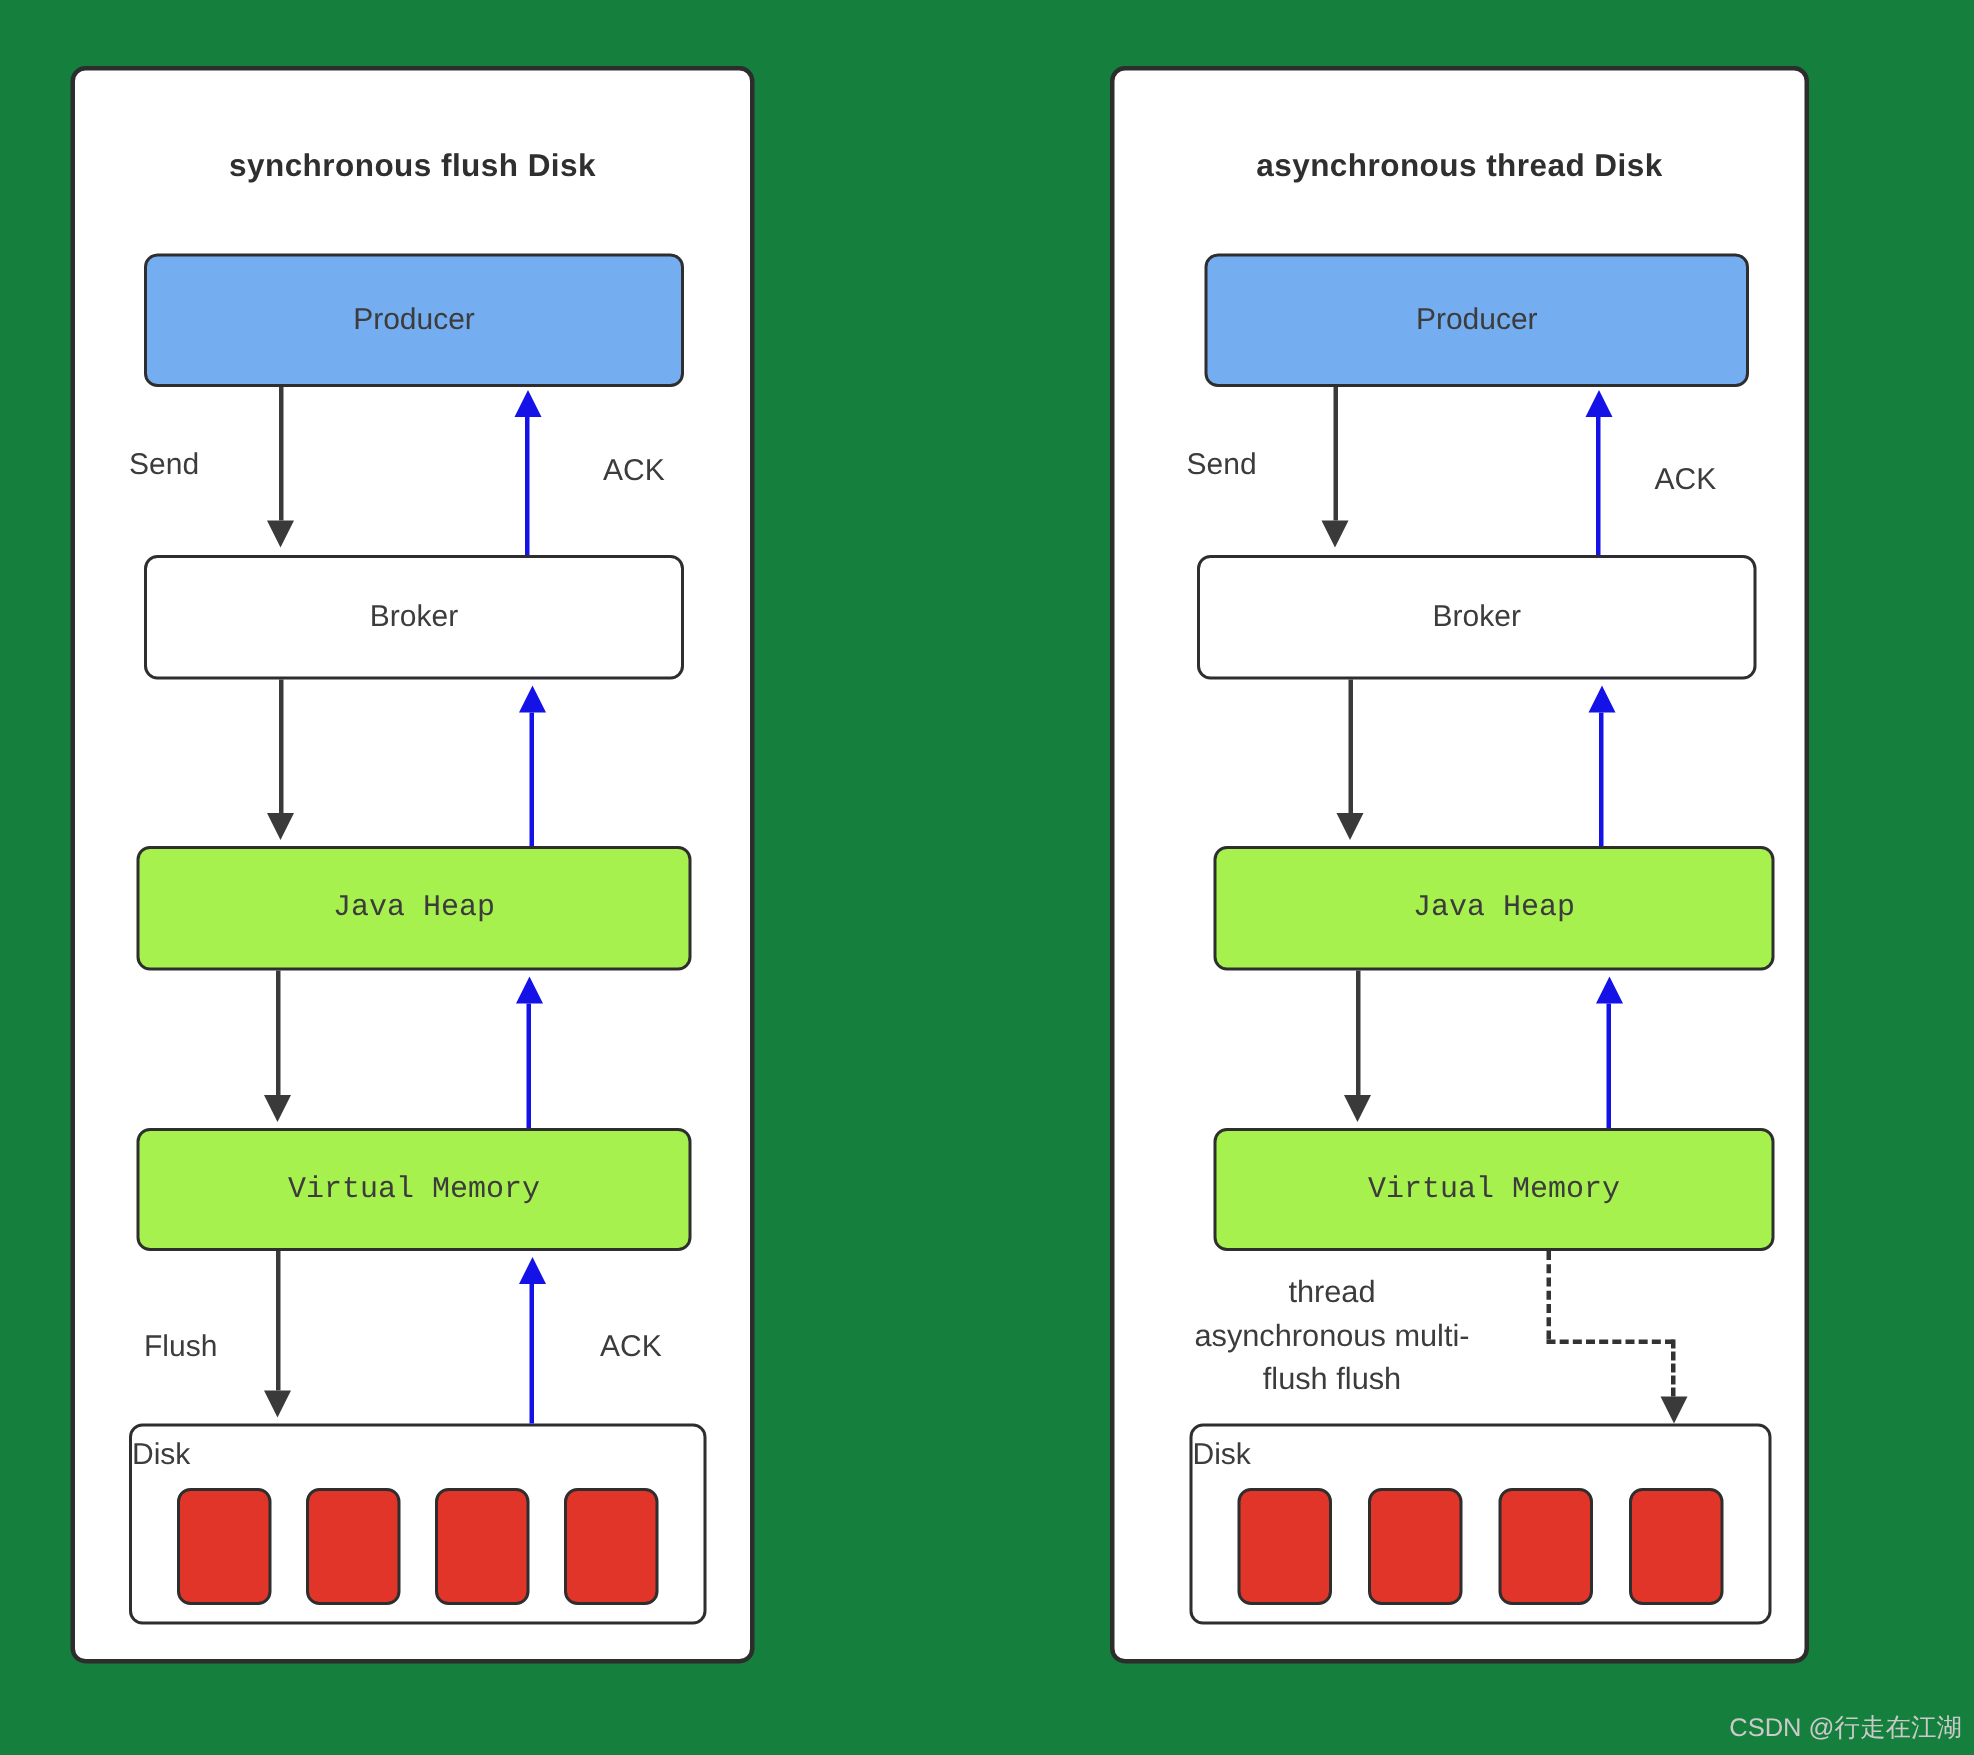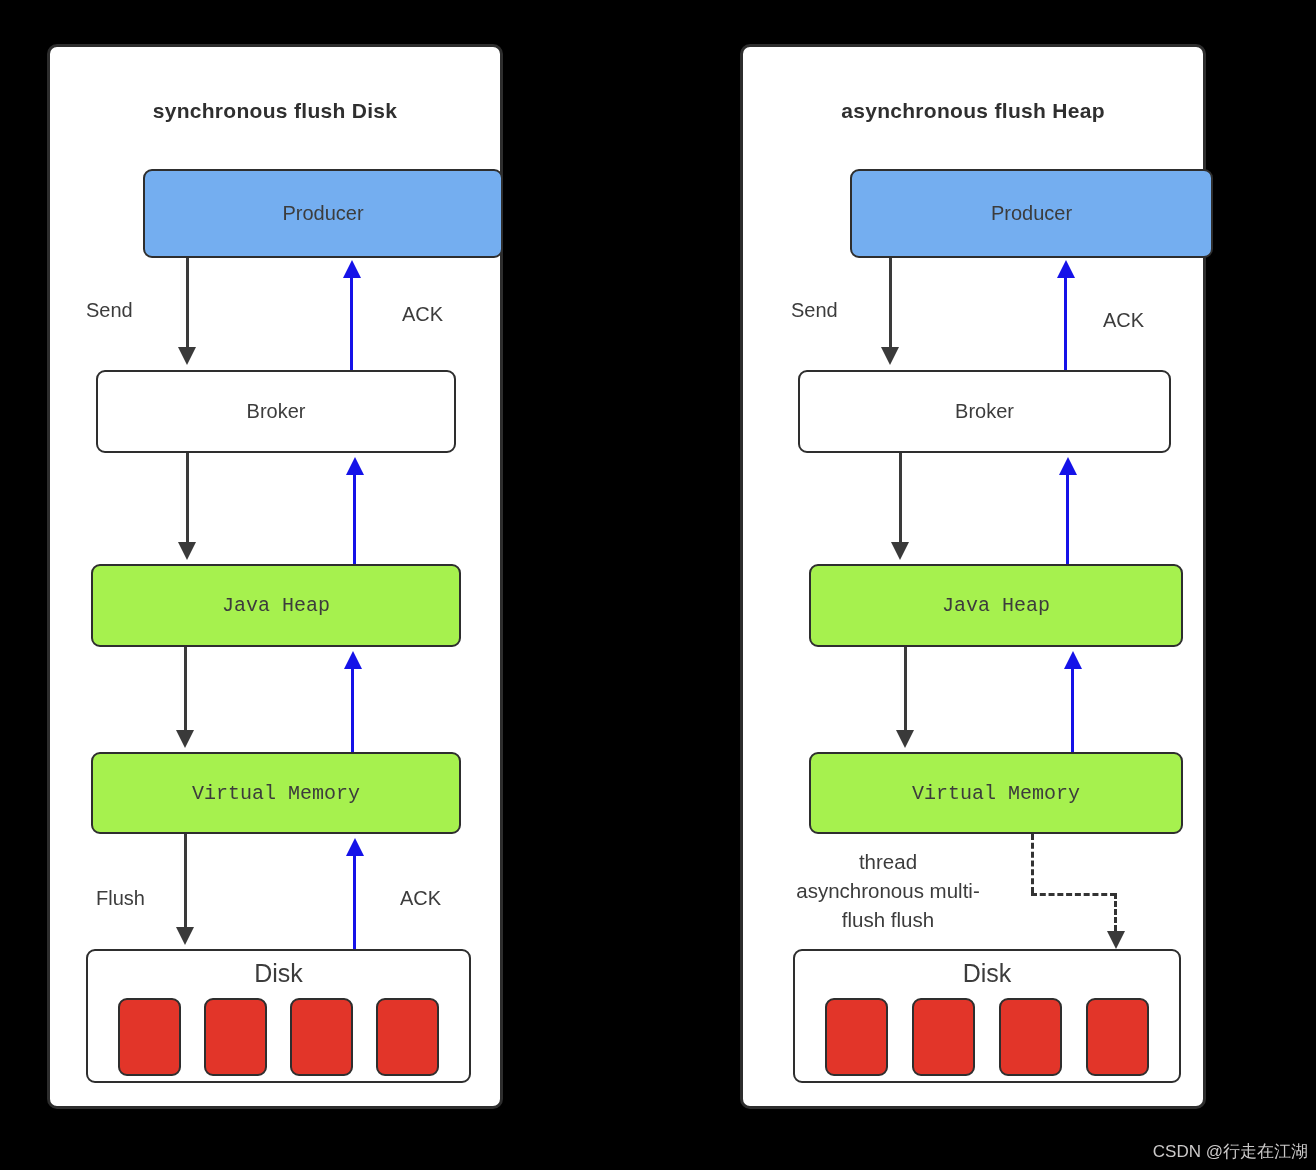--- a/index.html
+++ b/index.html
@@ -1,52 +1,52 @@
 <!DOCTYPE html>
 <html style="--producer_fill: #74aef0; --memory_fill: #a6f14e; --disk_block_fill: #e23529; --ack_arrow: #1512e8; --flow_arrow: #3a3a3a;"><head>
 <meta charset="utf-8">
 <style>
   html,body { margin:0; padding:0; background:#ffffff; }
   .canvas {
-    position:relative; width:1316px; height:1170px; background:#000000;
+    position:relative; width:1316px; height:1170px; background:#15803d;
     font-family:"Liberation Sans", sans-serif; overflow:hidden;
   }
   .panel {
     position:absolute; top:44px; height:1059px; background:#ffffff;
     border:3px solid #2d2d2d; border-radius:10px;
   }
   #panel-sync  { left:47px;  width:450px; }
   #panel-async { left:740px; width:460px; }
   .panel-title {
     position:absolute; top:52px; left:0; right:0; text-align:center;
     font-weight:bold; font-size:21px; color:#2f2f2f; letter-spacing:0.3px;
   }
   .node {
     position:absolute; border:2.5px solid #2e2e2e; border-radius:9px;
     display:flex; align-items:center; justify-content:center;
     font-size:20px; color:#3c3c3c; box-sizing:border-box; background:#fff;
   }
-  .node.blue  { background:var(--producer_fill);margin-left:47px; }
+  .node.blue  { background:var(--producer_fill); }
   .node.green { background:var(--memory_fill);font-family:Liberation Mono, monospace; }
 
   
   #p1-producer { left:46px; top:122px; width:360px; height:89px; }
   #p1-broker   { left:46px; top:323px; width:360px; height:83px; }
   #p1-javaheap { left:41px; top:517px; width:370px; height:83px; }
   #p1-vm       { left:41px; top:705px; width:370px; height:82px; }
   #p1-disk     { left:36px; top:902px; width:385px; height:134px; }
   
   #p2-producer { left:60px; top:122px; width:363px; height:89px; }
   #p2-broker   { left:55px; top:323px; width:373px; height:83px; }
   #p2-javaheap { left:66px; top:517px; width:374px; height:83px; }
   #p2-vm       { left:66px; top:705px; width:374px; height:82px; }
   #p2-disk     { left:50px; top:902px; width:388px; height:134px; }
 
   .disk { display:block; }
-  .disk-label { text-align:center; margin-top:8px; font-size:25px; color:#3c3c3c; }
+  .disk-label { margin-top:8px; font-size:20px; color:#3c3c3c; }
   .disk-blocks { display:flex; justify-content:space-between; padding:10px 30px 0 30px; }
   .disk-block {
     width:63px; height:78px; background:var(--disk_block_fill);
     border:2.5px solid #2e2e2e; border-radius:9px; box-sizing:border-box;
   }
 
   
   .vline { position:absolute; width:3px; }
   .vline.black { background:var(--flow_arrow); }
   .vline.blue  { background:var(--ack_arrow); }
@@ -137,21 +137,21 @@
       <div class="vline blue" style="left:303px; top:809px; height:93px;"></div>
     </div>
 
     <div class="flow-label" style="left:36px; top:252px;">Send</div>
     <div class="flow-label" style="left:352px; top:256px;">ACK</div>
     <div class="flow-label" style="left:46px; top:840px;">Flush</div>
     <div class="flow-label" style="left:350px; top:840px;">ACK</div>
   </div>
 
   <div class="panel" id="panel-async">
-    <div class="panel-title">asynchronous flush Heap</div>
+    <div class="panel-title">asynchronous thread Disk</div>
 
     <div class="node blue" id="p2-producer">
       <span>Producer</span>
     </div>
     <div class="node" id="p2-broker">
       <span>Broker</span>
     </div>
     <div class="node green" id="p2-javaheap">
       <span>Java Heap</span>
     </div>

